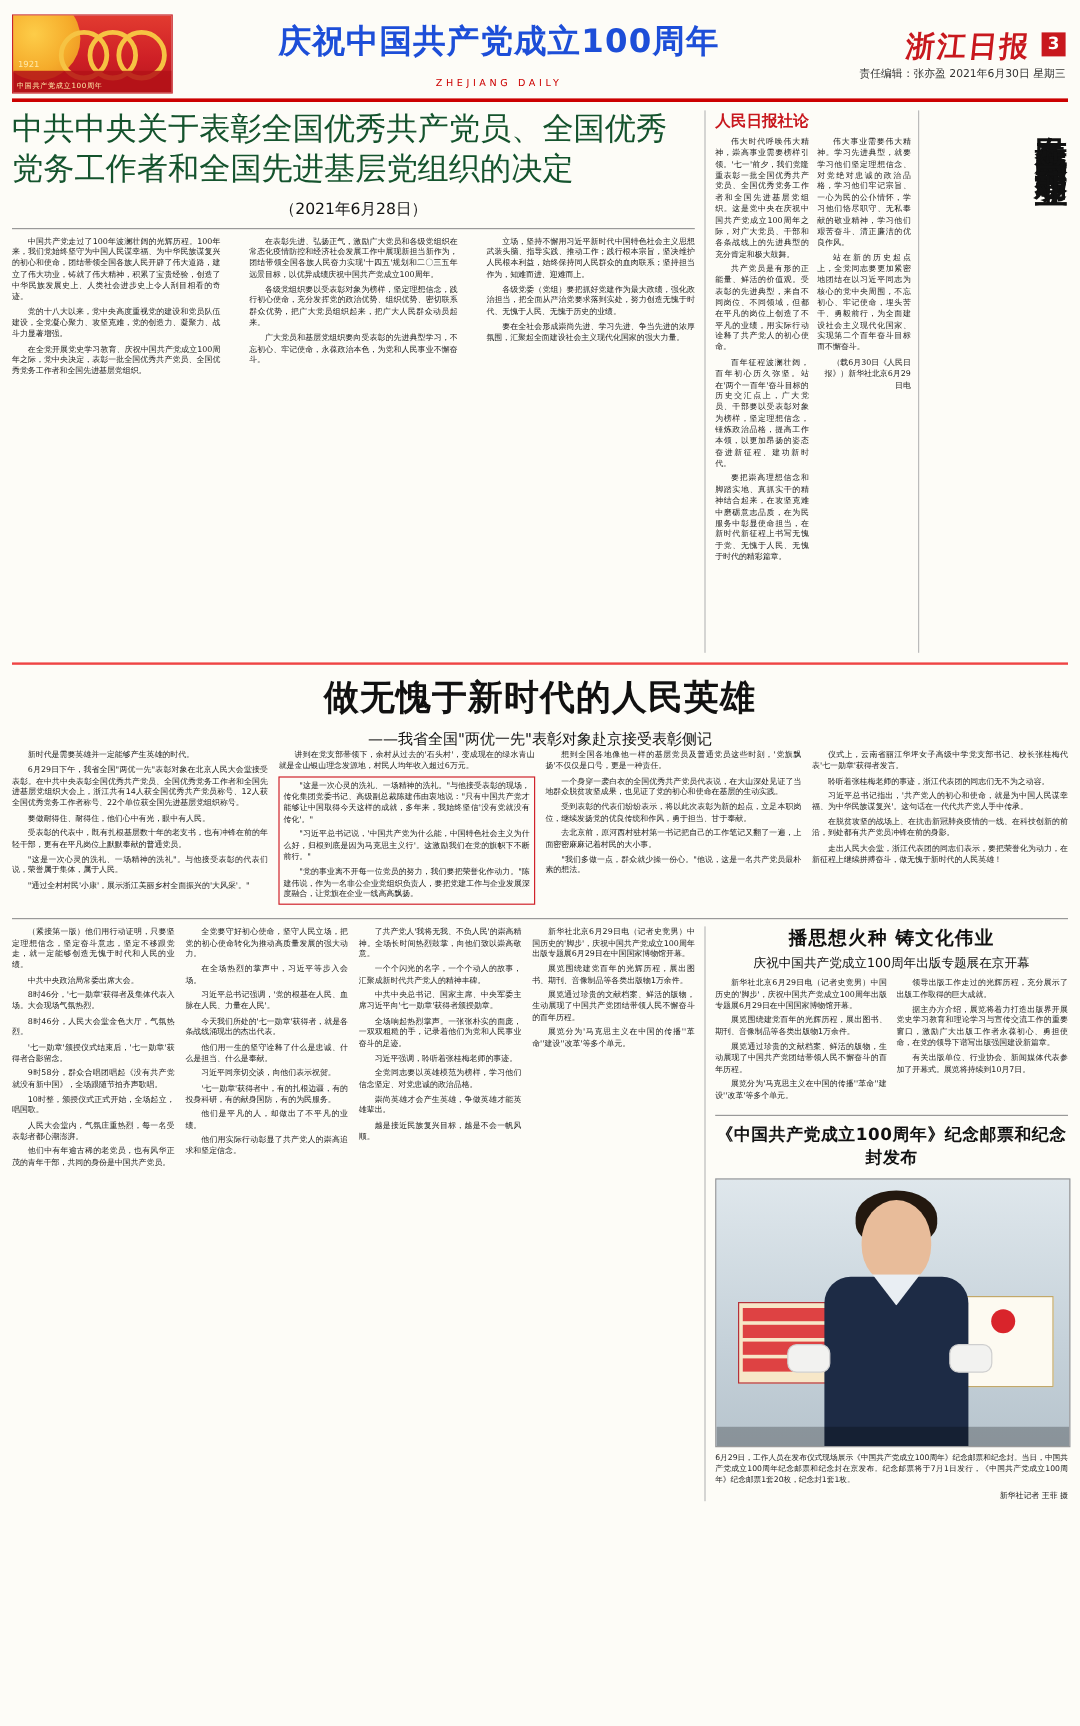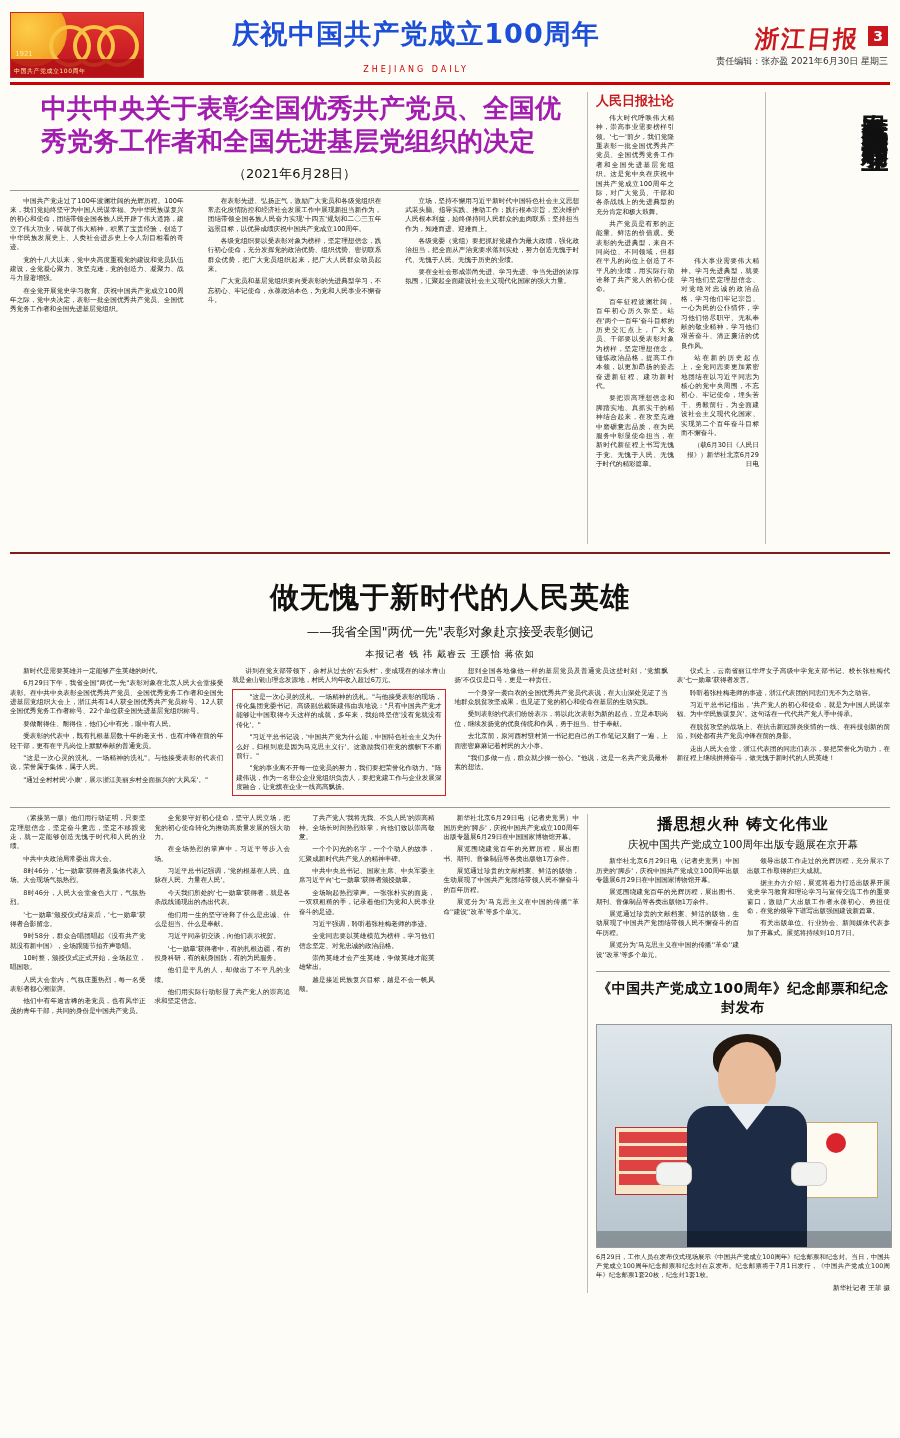--- a/index.html
+++ b/index.html
@@ -40,35 +40,35 @@
   
   .cn{font-family:"DejaVu Sans","Liberation Sans",sans-serif;}
   .body-text{font-size:6.6px;line-height:1.42;text-align:justify;color:#1a1a1a;}
   .body-text p{margin:0 0 3px 0;text-indent:2em;}
 
   
   .top{display:flex;margin-top:7px;height:452px;}
   .top-left{width:578px;padding-right:8px;border-right:1px solid #bbb;box-sizing:border-box;}
   .top-right{width:302px;padding-left:8px;box-sizing:border-box;display:flex;}
 
-  .headline-main{font-size:26px;font-weight:bold;line-height:1.28;letter-spacing:0px;color:#a21caf;margin-left:31px;}
+  .headline-main{font-size:26px;font-weight:normal;line-height:1.28;letter-spacing:0px;color:#14532d;}
   .headline-date{text-align:center;font-size:13px;margin-top:6px;margin-bottom:7px;}
   .rule-thin{border-top:1px solid #999;margin:5px 0 6px 0;}
 
   .cols3{display:flex;gap:24px;}
   .cols3 .col{flex:1;}
 
   
   .editorial{flex:1;padding-right:6px;}
   .editorial-title{color:#c8181e;font-size:13px;font-weight:bold;margin-bottom:4px;}
   .vert-title{width:118px;writing-mode:vertical-rl;text-orientation:upright;font-size:27px;font-weight:bold;
       line-height:1.08;letter-spacing:2px;color:#111;border-left:1px solid #bbb;padding-left:6px;}
 
   
-  .feature{margin-top:8px;border-top:2px solid #7f1d1d;padding-top:24px;}
+  .feature{margin-top:8px;border-top:2px solid #ef4444;padding-top:8px;}
   .feature-title{text-align:center;font-size:29px;font-weight:bold;letter-spacing:1px;}
   .feature-sub{text-align:center;font-size:12.5px;margin-top:6px;}
   .byline{text-align:center;font-size:9px;margin:7px 0 6px 0;letter-spacing:1px;}
   .feature-cols{display:flex;gap:9px;}
   .feature-cols .col{flex:1;position:relative;}
   .redbox{border:1.6px solid #d0232b;padding:3px 3px;margin:2px 0 3px 0;}
 
   
   .lower{display:flex;margin-top:8px;border-top:1px solid #999;padding-top:6px;}
   .lower-left{width:578px;padding-right:8px;box-sizing:border-box;border-right:1px solid #bbb;display:flex;gap:9px;}
@@ -147,42 +147,41 @@
           <p>立场，坚持不懈用习近平新时代中国特色社会主义思想武装头脑、指导实践、推动工作；践行根本宗旨，坚决维护人民根本利益，始终保持同人民群众的血肉联系；坚持担当作为，知难而进、迎难而上。</p>
           <p>各级党委（党组）要把抓好党建作为最大政绩，强化政治担当，把全面从严治党要求落到实处，努力创造无愧于时代、无愧于人民、无愧于历史的业绩。</p>
           <p>要在全社会形成崇尚先进、学习先进、争当先进的浓厚氛围，汇聚起全面建设社会主义现代化国家的强大力量。</p>
         </div>
       </div>
     </div>
 
     <div class="top-right">
       <div class="editorial">
         <div class="editorial-title cn">人民日报社论</div>
-        <div style="display:flex;gap:7px;align-items:flex-end;">
+        <div style="display:flex;gap:7px;">
           <div class="body-text" style="flex:1;">
             <p>伟大时代呼唤伟大精神，崇高事业需要榜样引领。'七一'前夕，我们党隆重表彰一批全国优秀共产党员、全国优秀党务工作者和全国先进基层党组织。这是党中央在庆祝中国共产党成立100周年之际，对广大党员、干部和各条战线上的先进典型的充分肯定和极大鼓舞。</p>
             <p>共产党员是有形的正能量、鲜活的价值观。受表彰的先进典型，来自不同岗位、不同领域，但都在平凡的岗位上创造了不平凡的业绩，用实际行动诠释了共产党人的初心使命。</p>
             <p>百年征程波澜壮阔，百年初心历久弥坚。站在'两个一百年'奋斗目标的历史交汇点上，广大党员、干部要以受表彰对象为榜样，坚定理想信念，锤炼政治品格，提高工作本领，以更加昂扬的姿态奋进新征程、建功新时代。</p>
             <p>要把崇高理想信念和脚踏实地、真抓实干的精神结合起来，在攻坚克难中磨砺意志品质，在为民服务中彰显使命担当，在新时代新征程上书写无愧于党、无愧于人民、无愧于时代的精彩篇章。</p>
           </div>
           <div class="body-text" style="flex:1;">
             <p>伟大事业需要伟大精神。学习先进典型，就要学习他们坚定理想信念、对党绝对忠诚的政治品格，学习他们牢记宗旨、一心为民的公仆情怀，学习他们恪尽职守、无私奉献的敬业精神，学习他们艰苦奋斗、清正廉洁的优良作风。</p>
             <p>站在新的历史起点上，全党同志要更加紧密地团结在以习近平同志为核心的党中央周围，不忘初心、牢记使命，埋头苦干、勇毅前行，为全面建设社会主义现代化国家、实现第二个百年奋斗目标而不懈奋斗。</p>
             <p style="text-align:right;text-indent:0;">（载6月30日《人民日报》）新华社北京6月29日电</p>
           </div>
         </div>
       </div>
       <div class="vert-title cn">在民族复兴伟业中为党和人民建功立业</div>
     </div>
   </div>
 
   <div class="feature">
     <div class="feature-title cn">做无愧于新时代的人民英雄</div>
     <div class="feature-sub cn">——我省全国"两优一先"表彰对象赴京接受表彰侧记</div>
-    <div class="byline cn">本报记者  钱  祎  戴睿云  王蹊怡  蒋依如</div>
     <div class="feature-cols">
       <div class="col body-text">
         <p>新时代是需要英雄并一定能够产生英雄的时代。</p>
         <p>6月29日下午，我省全国"两优一先"表彰对象在北京人民大会堂接受表彰。在中共中央表彰全国优秀共产党员、全国优秀党务工作者和全国先进基层党组织大会上，浙江共有14人获全国优秀共产党员称号、12人获全国优秀党务工作者称号、22个单位获全国先进基层党组织称号。</p>
         <p>要做耐得住、耐得住，他们心中有光，眼中有人民。</p>
         <p>受表彰的代表中，既有扎根基层数十年的老支书，也有冲锋在前的年轻干部，更有在平凡岗位上默默奉献的普通党员。</p>
         <p>"这是一次心灵的洗礼、一场精神的洗礼"。与他接受表彰的代表们说，荣誉属于集体，属于人民。</p>
         <p>"通过全村村民'小康'，展示浙江美丽乡村全面振兴的'大风采'。"</p>
       </div>
       <div class="col body-text">

